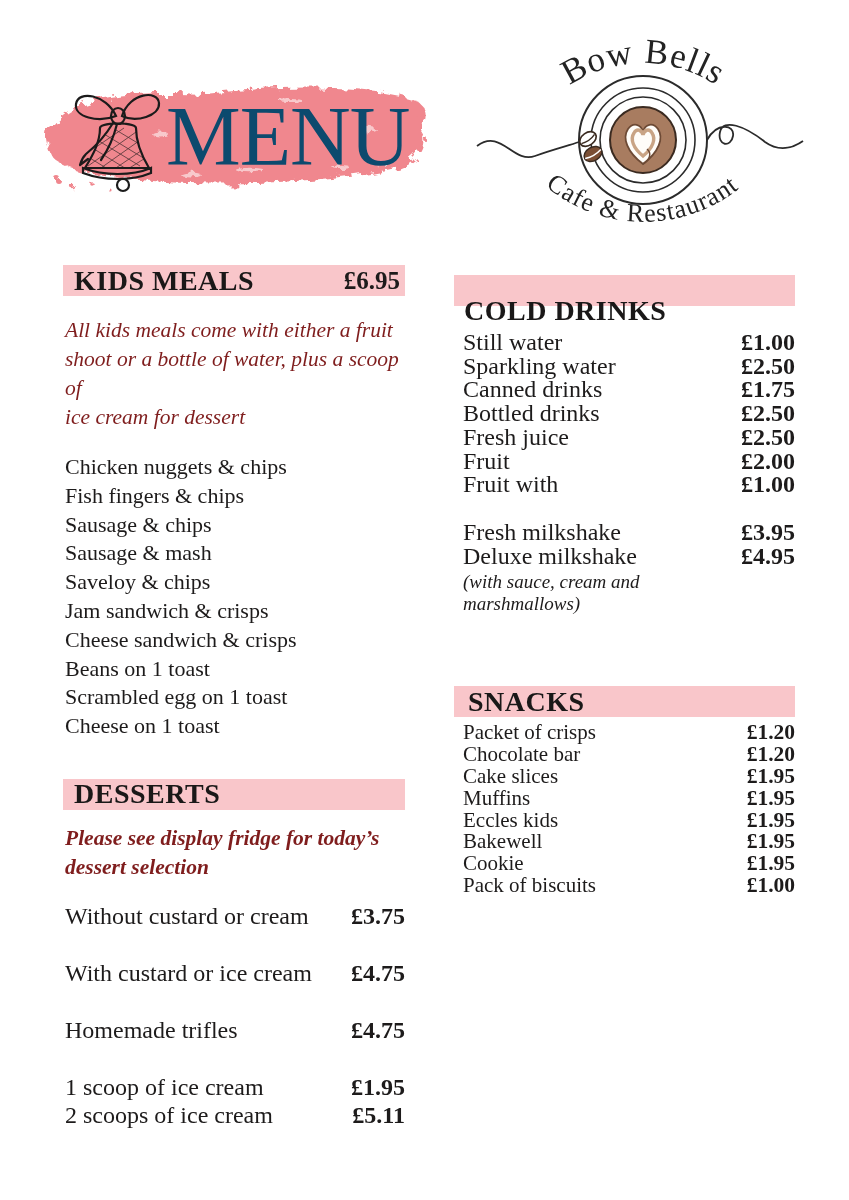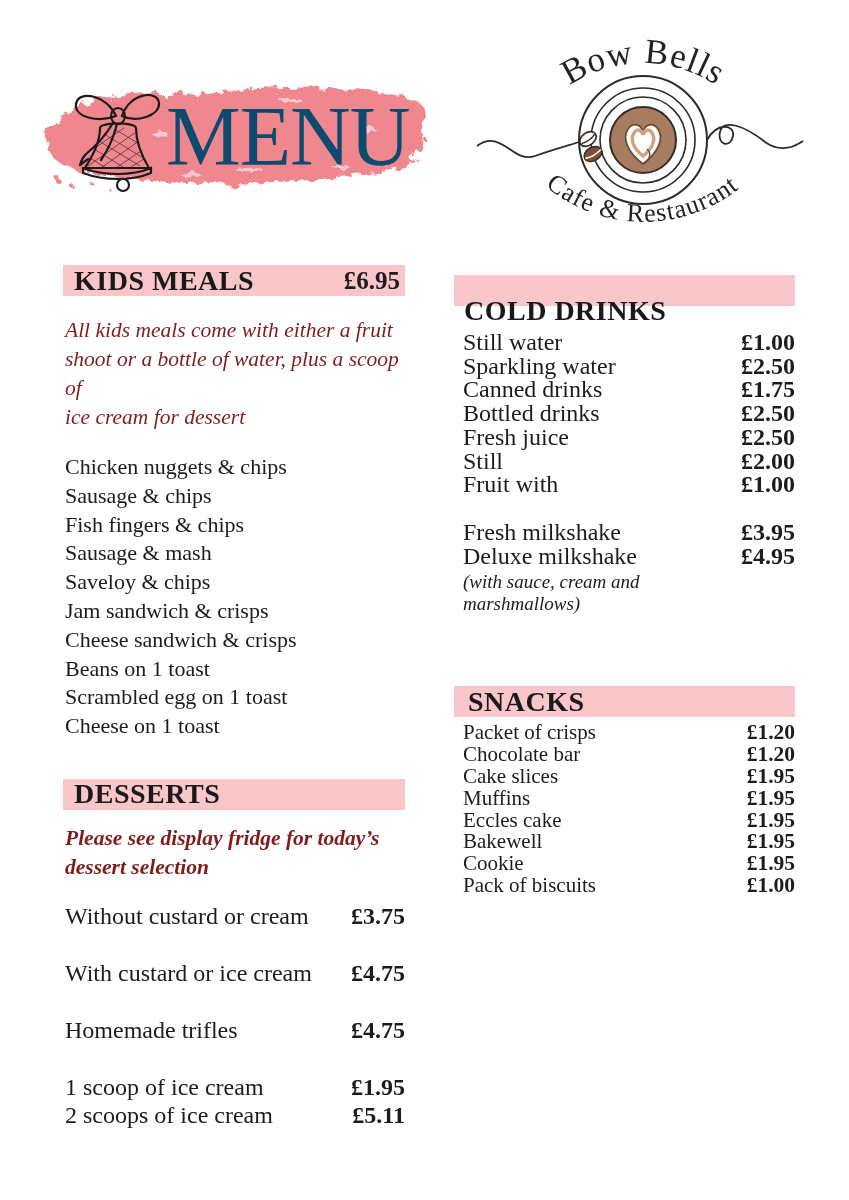--- a/index.html
+++ b/index.html
@@ -174,22 +174,22 @@
       <span class="section-title">KIDS MEALS</span>
       <span class="bar-price">£6.95</span>
     </div>
 
     <div class="desc">All kids meals come with either a fruit
 shoot or a bottle of water, plus a scoop of
 ice cream for dessert</div>
 
     <div class="kids-list">
       <div>Chicken nuggets &amp; chips</div>
+      <div>Fish fingers &amp; chips</div>
       <div>Sausage &amp; chips</div>
-      <div>Fish fingers &amp; chips</div>
       <div>Sausage &amp; mash</div>
       <div>Saveloy &amp; chips</div>
       <div>Jam sandwich &amp; crisps</div>
       <div>Cheese sandwich &amp; crisps</div>
       <div>Beans on 1 toast</div>
       <div>Scrambled egg on 1 toast</div>
       <div>Cheese on 1 toast</div>
     </div>
 
     <div class="desserts-section">
@@ -245,21 +245,21 @@
       </div>
       <div class="menu-row">
         <span>Bottled drinks</span>
         <span class="price">£2.50</span>
       </div>
       <div class="menu-row">
         <span>Fresh juice</span>
         <span class="price">£2.50</span>
       </div>
       <div class="menu-row">
-        <span>Still</span>
+        <span>Fruit</span>
         <span class="price">£2.00</span>
       </div>
       <div class="menu-row">
         <span>Fruit with</span>
         <span class="price">£1.00</span>
       </div>
     </div>
 
     <div class="shake-rows">
       <div class="menu-row">
@@ -289,21 +289,21 @@
         </div>
         <div class="menu-row">
           <span>Cake slices</span>
           <span class="price">£1.95</span>
         </div>
         <div class="menu-row">
           <span>Muffins</span>
           <span class="price">£1.95</span>
         </div>
         <div class="menu-row">
-          <span>Eccles cake</span>
+          <span>Eccles kids</span>
           <span class="price">£1.95</span>
         </div>
         <div class="menu-row">
           <span>Bakewell</span>
           <span class="price">£1.95</span>
         </div>
         <div class="menu-row">
           <span>Cookie</span>
           <span class="price">£1.95</span>
         </div>

